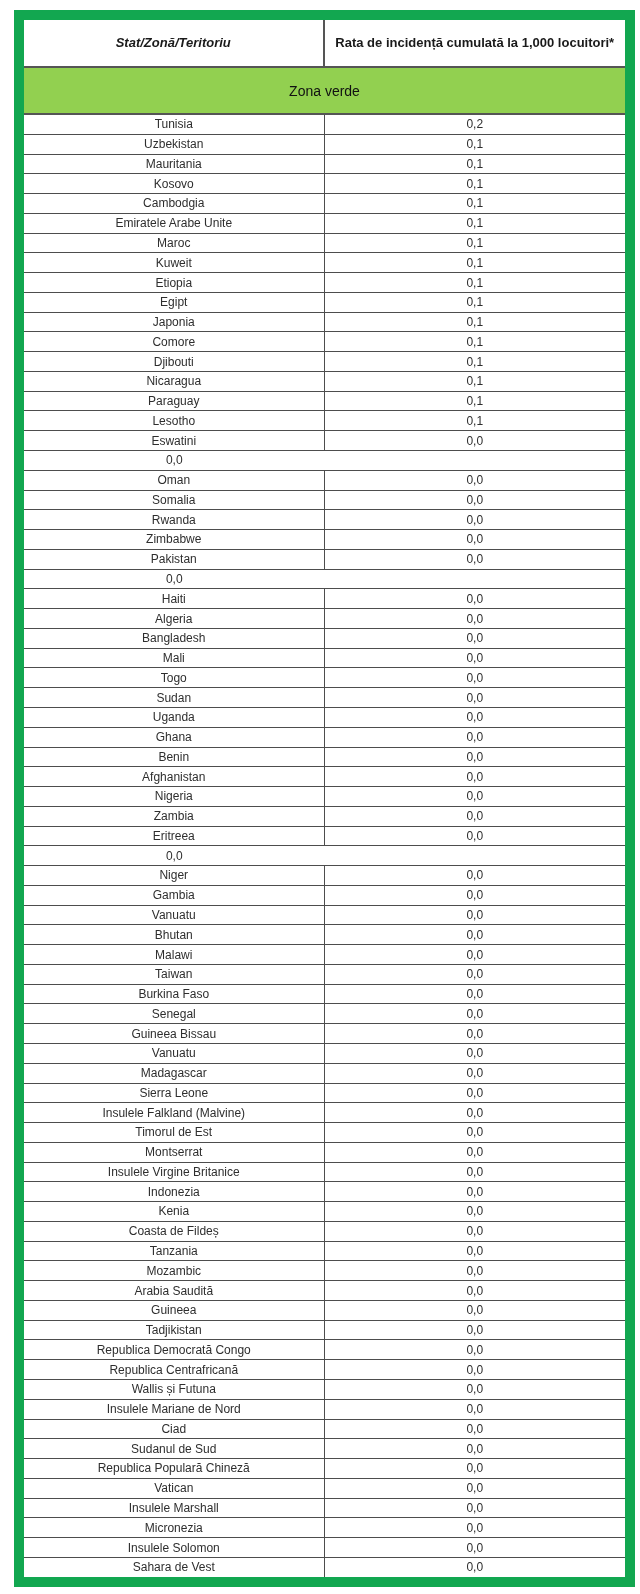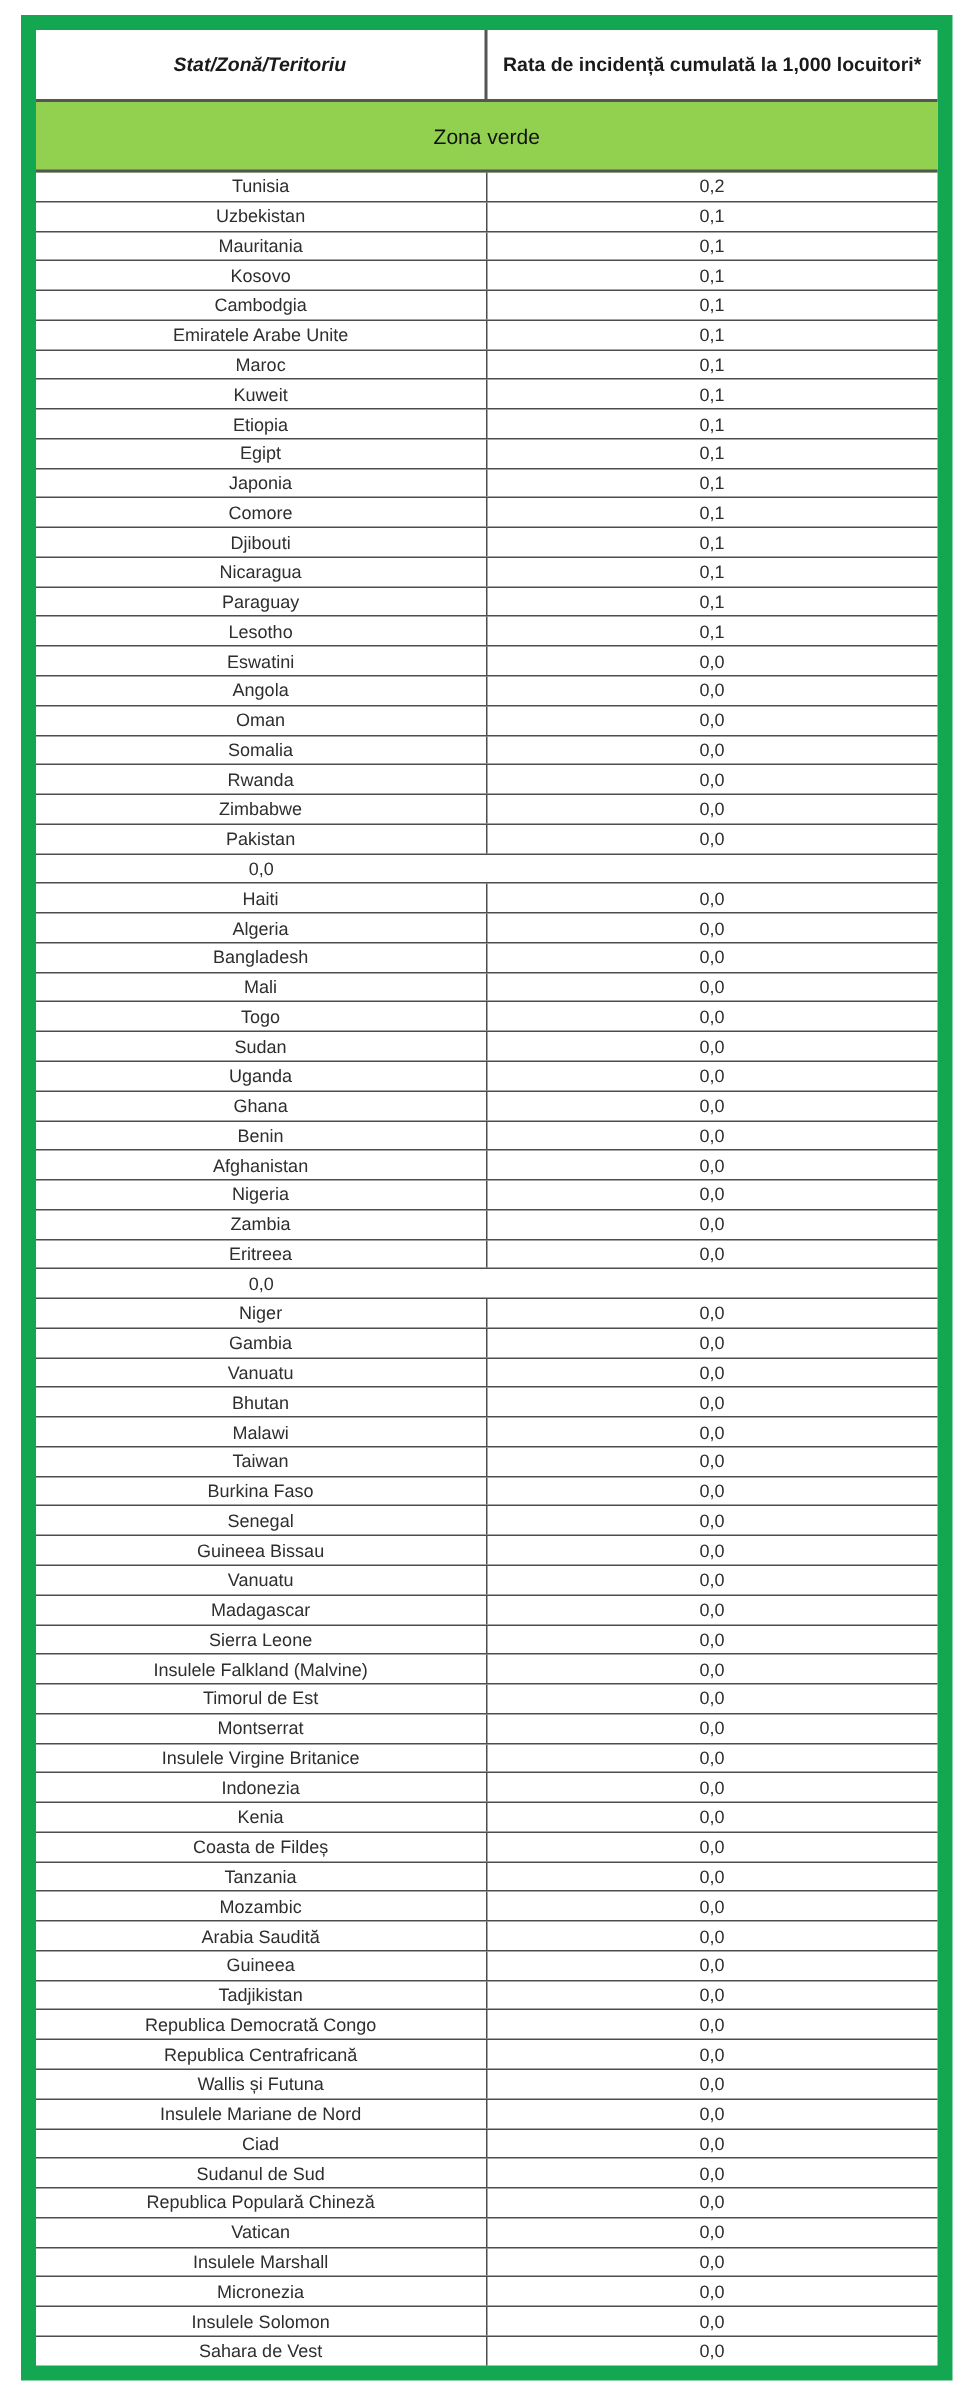--- a/index.html
+++ b/index.html
@@ -112,21 +112,20 @@
         <div class="cell country">Lesotho</div>
         <div class="cell rate">0,1</div>
       </div>
 
       <div class="row">
         <div class="cell country">Eswatini</div>
         <div class="cell rate">0,0</div>
       </div>
 
       <div class="row">
-        <div class="cell country">Angola</div>
         <div class="cell rate">0,0</div>
       </div>
 
       <div class="row">
         <div class="cell country">Oman</div>
         <div class="cell rate">0,0</div>
       </div>
 
       <div class="row">
         <div class="cell country">Somalia</div>

